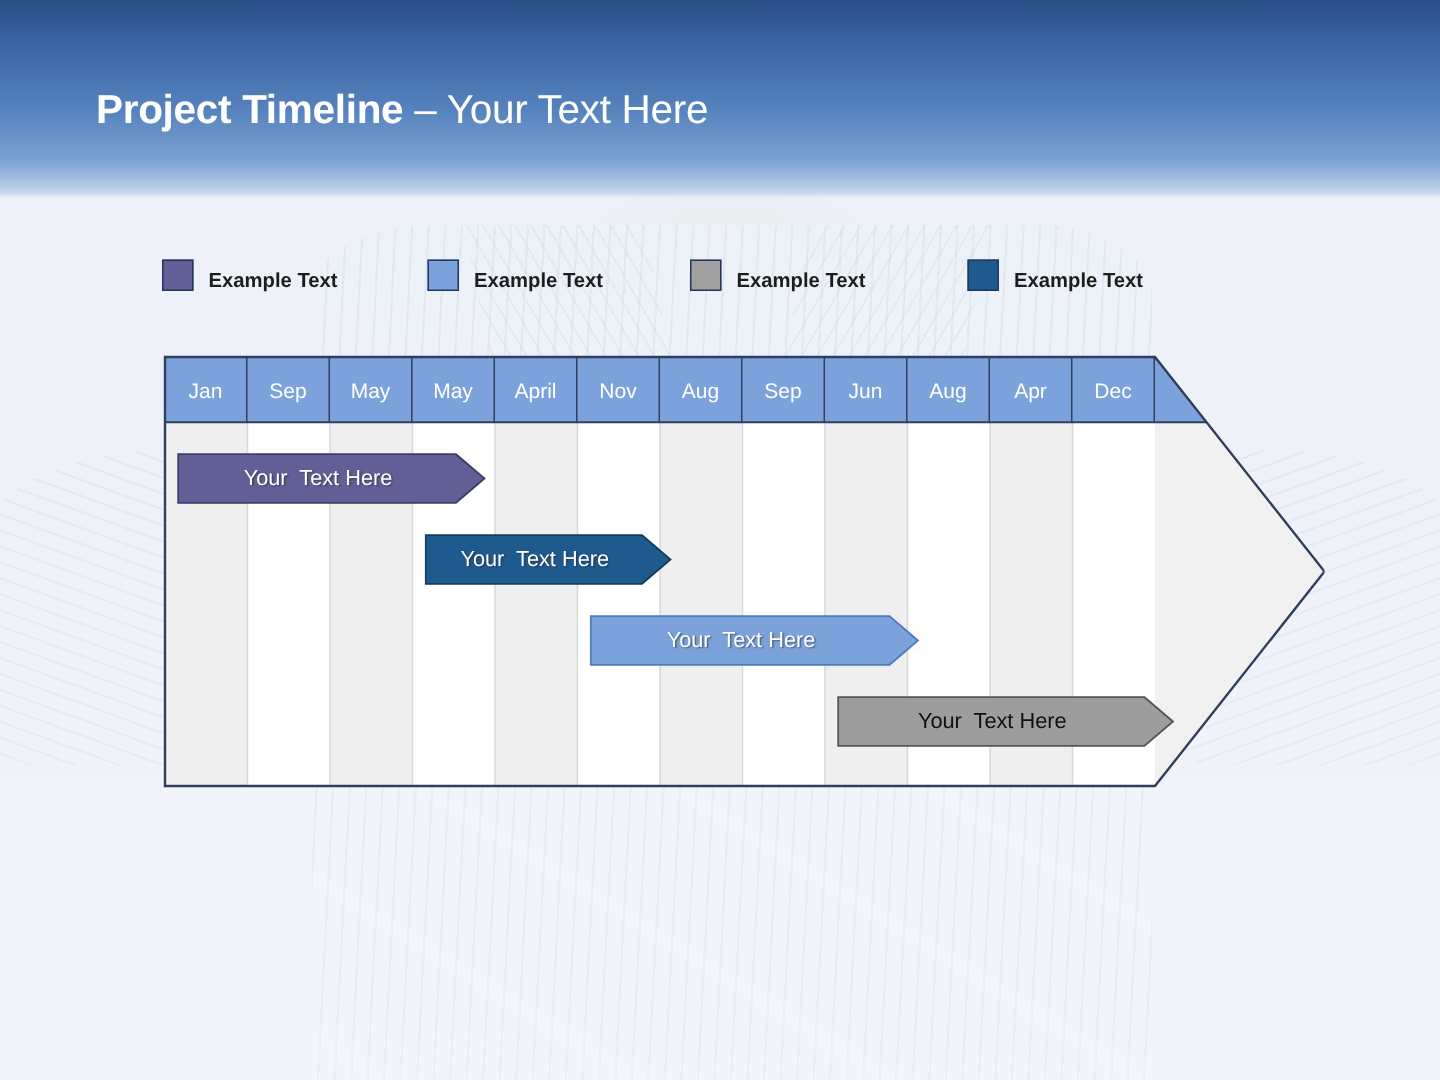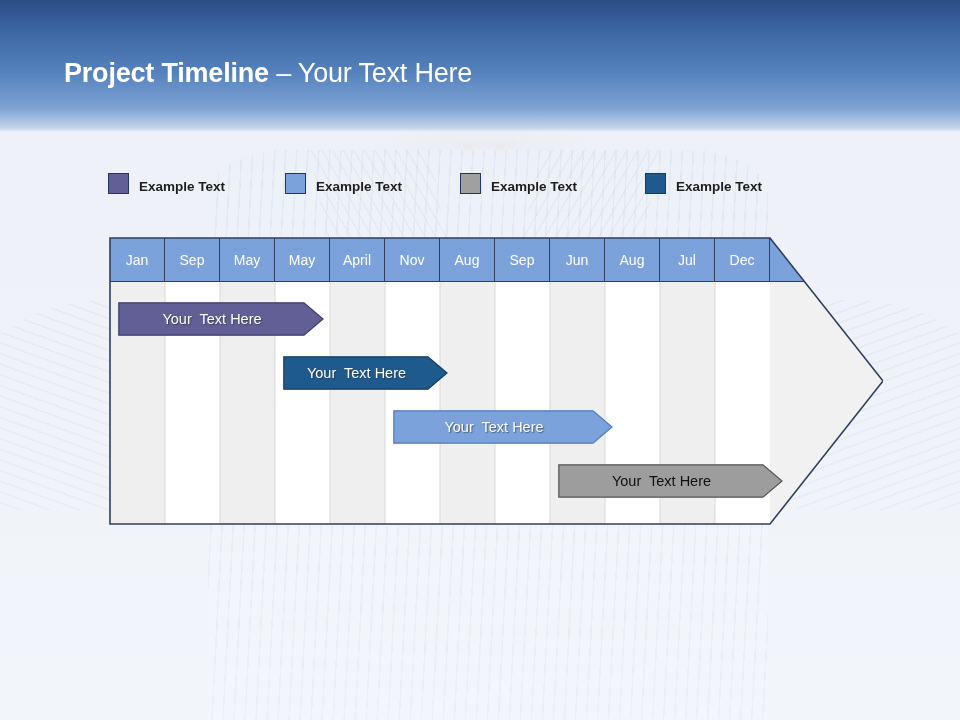--- a/index.html
+++ b/index.html
@@ -297,21 +297,21 @@
         <div class="month-cell">Jan</div>
         <div class="month-cell">Sep</div>
         <div class="month-cell">May</div>
         <div class="month-cell">May</div>
         <div class="month-cell">April</div>
         <div class="month-cell">Nov</div>
         <div class="month-cell">Aug</div>
         <div class="month-cell">Sep</div>
         <div class="month-cell">Jun</div>
         <div class="month-cell">Aug</div>
-        <div class="month-cell">Jul</div>
+        <div class="month-cell">Apr</div>
         <div class="month-cell">Dec</div>
       </div>
     <div id="bars">
         <div class="bar" style="left: 10px; top: 66px; width: 206px;">
           <svg width="206" height="34">
             <polygon points="0.8,0.8 186,0.8 205,17 186,33.2 0.8,33.2" fill="#625f96" stroke="#3f3d66" stroke-width="1.2"></polygon>
           </svg>
           <span class="bar-label shadowed">Your  Text Here</span>
         </div>
         <div class="bar" style="left: 175px; top: 120px; width: 165px;">

